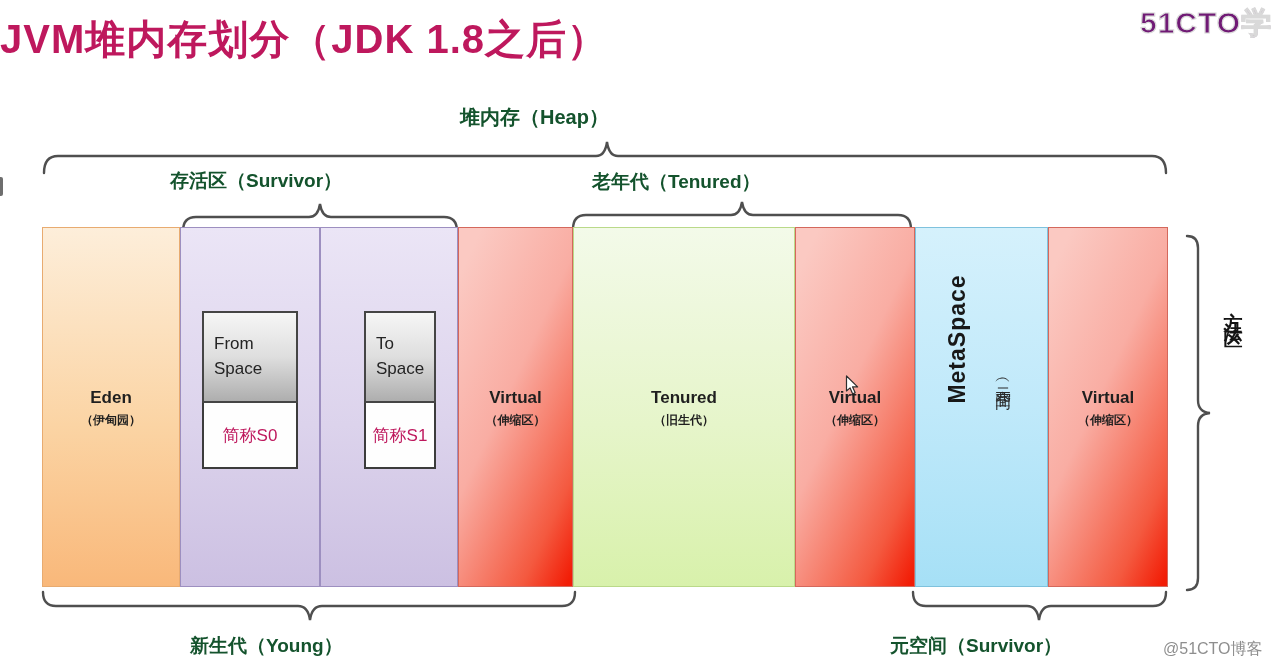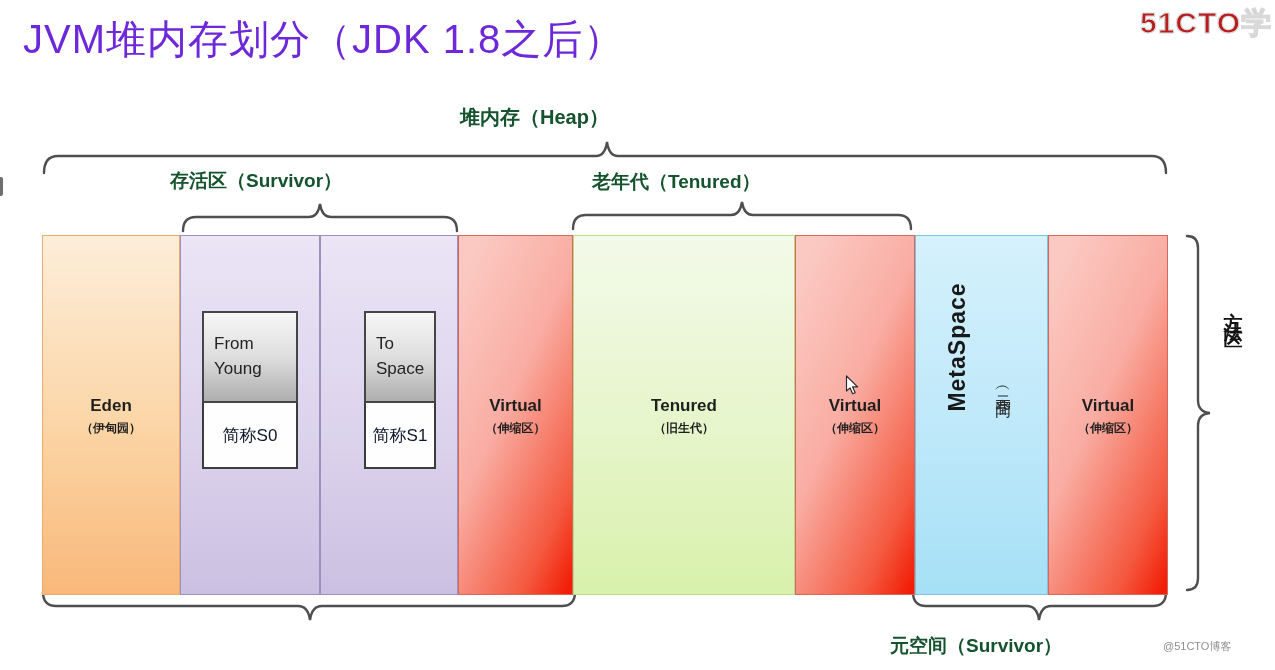--- a/index.html
+++ b/index.html
@@ -3,32 +3,32 @@
 <meta charset="utf-8">
 <style>
   * { margin:0; padding:0; box-sizing:border-box; }
   html,body { background:#fff; }
   .canvas {
     position:relative; width:1275px; height:670px; overflow:hidden;
     background:#fff; font-family:"Liberation Sans","DejaVu Sans",sans-serif;
     color:#1c1c1c; cursor:default;
   }
   .title {
-    position:absolute; left:23px; top:12px; font-size:40px; font-weight:400;
-    letter-spacing:1px; color:#6d28d9; white-space:nowrap;
+    position:absolute; left:0; top:12px; font-size:40px; font-weight:700;
+    letter-spacing:1px; color:#be185d; white-space:nowrap;
   }
   .brace-label {
     position:absolute; width:300px; text-align:left; font-weight:700;
     font-size:20px; color:#14532d; white-space:nowrap;
   }
   .brace-label.small { font-size:19px; }
   svg.braces { position:absolute; left:0; top:0; pointer-events:none; }
 
   .region {
-    position:absolute; top:235px; height:360px;
+    position:absolute; top:227px; height:360px;
     display:flex; flex-direction:column; align-items:center; justify-content:center;
     text-align:center;
   }
   .region .rtitle { font-size:17px; font-weight:700; color:#1f1f1f; line-height:1.5; }
   .region .rsub  { font-size:12px; font-weight:700; color:#1f1f1f; line-height:1.5; }
 
   .eden {
     left:42px; width:138px;
     background:linear-gradient(180deg,#fdeeda 0%,#fbd4a4 55%,#f9b87a 100%);
     border:1px solid #e8ab70;
@@ -62,21 +62,21 @@
   .box-s1 { left:340px; top:311px;padding-left:24px; }
   .space-head {
     height:92px; display:flex; align-items:center; justify-content:center;
     background:linear-gradient(180deg,#f6f6f6 0%,#dedede 50%,#aeaeae 100%);
     border:2px solid #454545; font-size:17px; color:#242424; line-height:1.45;
     padding:0 10px;
   }
   .space-caption {
     height:66px; display:flex; align-items:center; justify-content:center;
     background:#fefefe; border:2px solid #3c3c3c; border-top:none;
-    font-size:17px; color:#0f172a;
+    font-size:17px; color:#be185d;
   }
 
   .meta-rot {
     position:absolute; left:-57px; top:96px; width:200px; height:30px;
     transform:rotate(-90deg); text-align:center;
     font-size:23px; font-weight:600; color:#181818; letter-spacing:1px;
   }
   .meta-vert {
     position:absolute; left:76px; top:56px; height:190px;
     writing-mode:vertical-rl; text-orientation:mixed;
@@ -84,43 +84,44 @@
   }
 
   .method-area {
     position:absolute; left:1220px; top:297px;
     writing-mode:vertical-rl; text-orientation:mixed;
     font-size:19px; font-weight:700; color:#141414; letter-spacing:9px;
   }
 
   .wm-top {
     position:absolute; left:1140px; top:3px; font-size:30px; font-weight:700;
-    color:#b91c1c; -webkit-text-stroke:1.2px #d9d9d9;
+    color:#701a75; -webkit-text-stroke:1.2px #d9d9d9;
     text-shadow:0 0 1px #e3e3e3; letter-spacing:1px; white-space:nowrap;
   }
   .wm-bottom {
-    position:absolute; left:1163px; top:639px; font-size:11px; color:#8e8e8e;
+    position:absolute; left:1163px; top:639px; font-size:16px; color:#8e8e8e;
     white-space:nowrap;
   }
   .edge-artifact {
     position:absolute; left:0; top:177px; width:3px; height:19px;
     background:#6e6e6e; border-radius:0 2px 2px 0;
   }
   .cursor { position:absolute; left:845px; top:375px; }
 </style>
 </head>
 <body>
 
 <div class="canvas">
 
   <div class="title">JVM堆内存划分（JDK 1.8之后）</div>
 
   <div class="brace-label" style="left:460px; top:104px;">堆内存（Heap）</div>
   <div class="brace-label small" style="left:170px; top:168px;">存活区（Survivor）</div>
   <div class="brace-label small" style="left:592px; top:169px;">老年代（Tenured）</div>
+  <div class="brace-label small" style="left:190px; top:633px;">新生代（Young）</div>
   <div class="brace-label small" style="left:890px; top:633px;">元空间（Survivor）</div>
   <div class="method-area">方法区</div>
 
   <svg class="braces" width="1275" height="670" viewBox="0 0 1275 670">
     <g fill="none" stroke="#4f4f4f" stroke-width="2.4" stroke-linecap="round">
       <path d="M 44 173 Q 44 156 58 156 L 596 156 Q 605 156 607 142 Q 609 156 618 156 L 1152 156 Q 1166 156 1166 173"></path>
       <path d="M 183 231 Q 183 217 196 217 L 309 217 Q 318 217 320 204 Q 322 217 331 217 L 444 217 Q 457 217 457 231"></path>
       <path d="M 573 229 Q 573 215 586 215 L 731 215 Q 740 215 742 202 Q 744 215 753 215 L 898 215 Q 911 215 911 229"></path>
       <path d="M 43 592 Q 43 606 56 606 L 298 606 Q 308 606 310 620 Q 312 606 322 606 L 562 606 Q 575 606 575 592"></path>
       <path d="M 913 592 Q 913 606 926 606 L 1027 606 Q 1037 606 1039 620 Q 1041 606 1051 606 L 1153 606 Q 1166 606 1166 592"></path>
@@ -155,21 +156,21 @@
     <div class="meta-rot">MetaSpace</div>
     <div class="meta-vert">（元空间）</div>
   </div>
 
   <div class="region virtual virtual3">
     <div class="rtitle">Virtual</div>
     <div class="rsub">（伸缩区）</div>
   </div>
 
   <div class="survivor-box box-s0">
-    <div class="space-head">From Young</div>
+    <div class="space-head">From Space</div>
     <div class="space-caption">简称S0</div>
   </div>
   <div class="survivor-box box-s1">
     <div class="space-head">To Space</div>
     <div class="space-caption">简称S1</div>
   </div>
 
   <div class="wm-top">51CTO学</div>
   <div class="wm-bottom">@51CTO博客</div>
 

